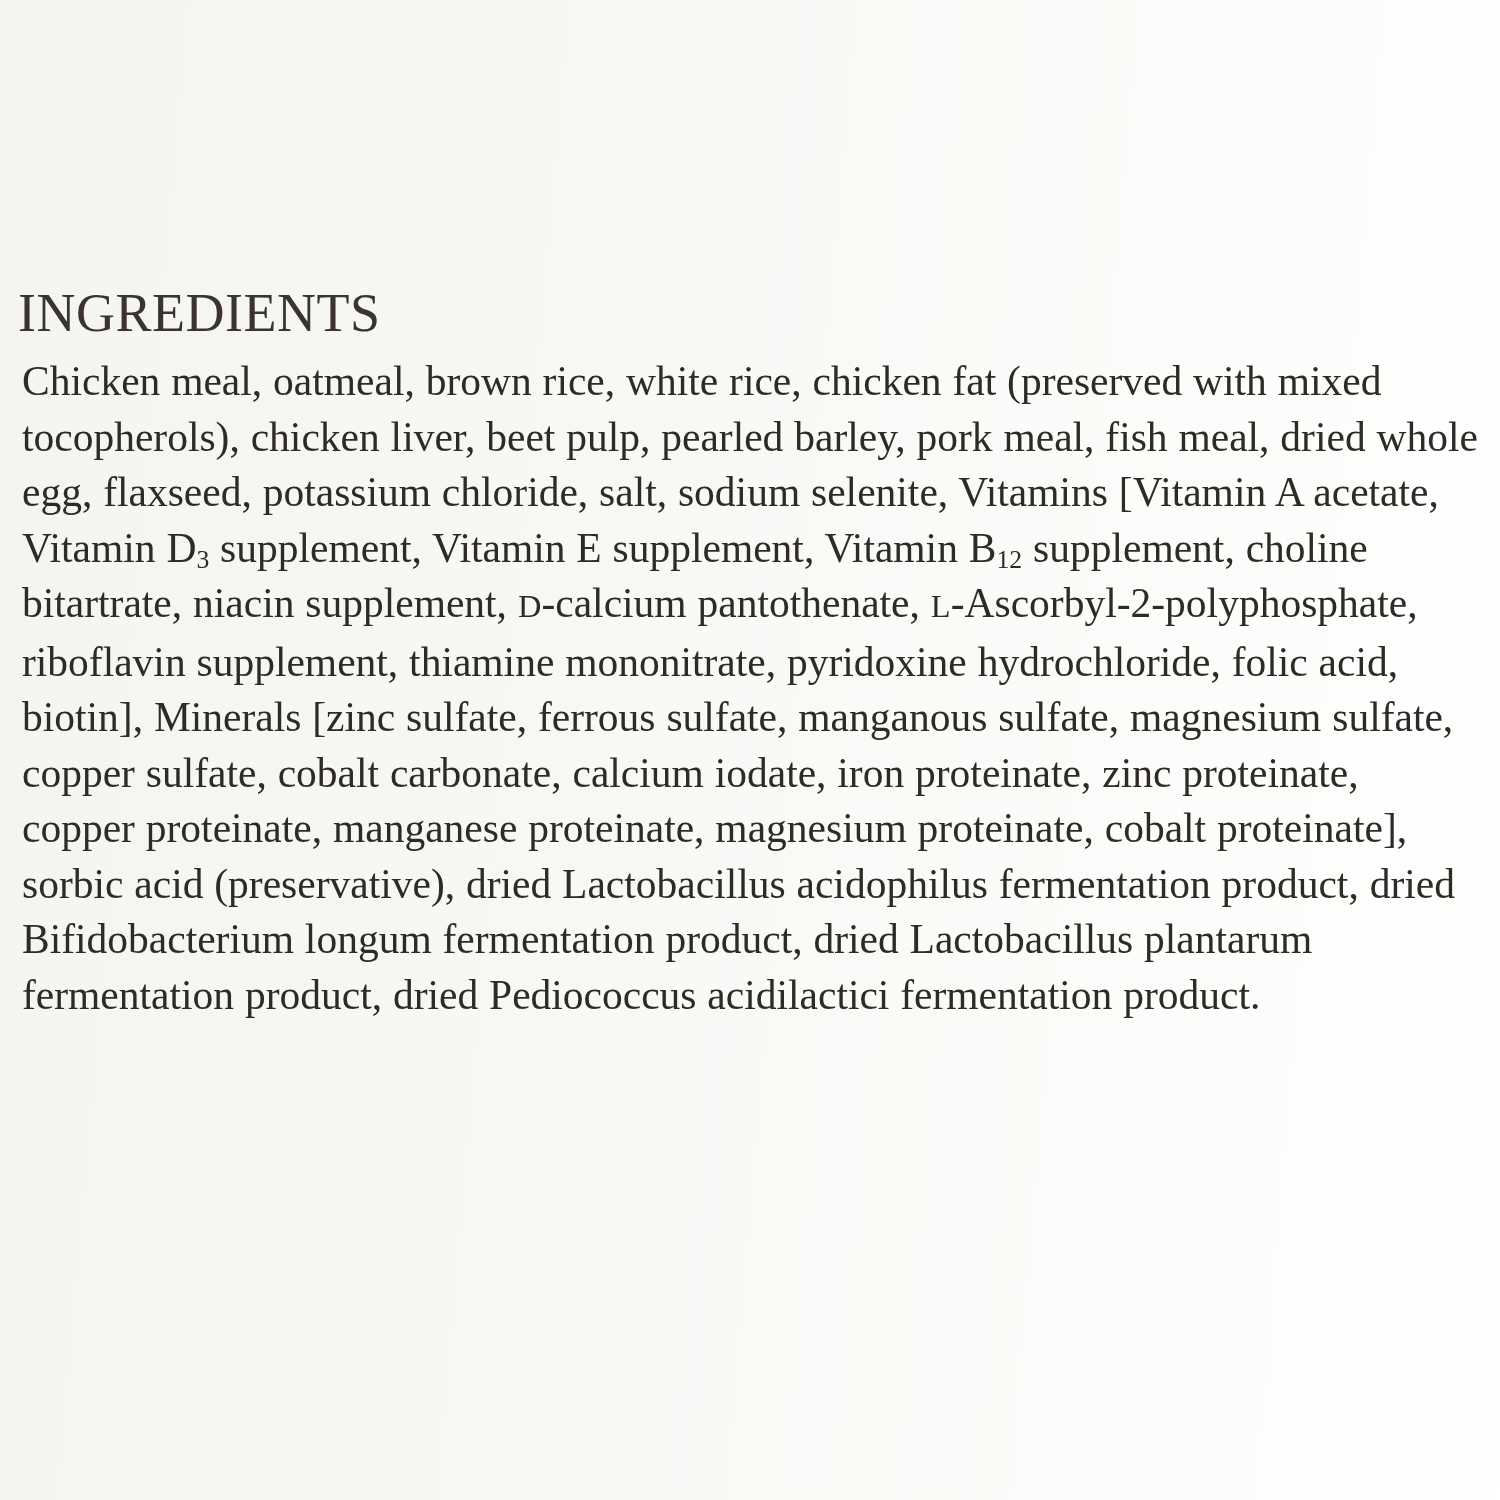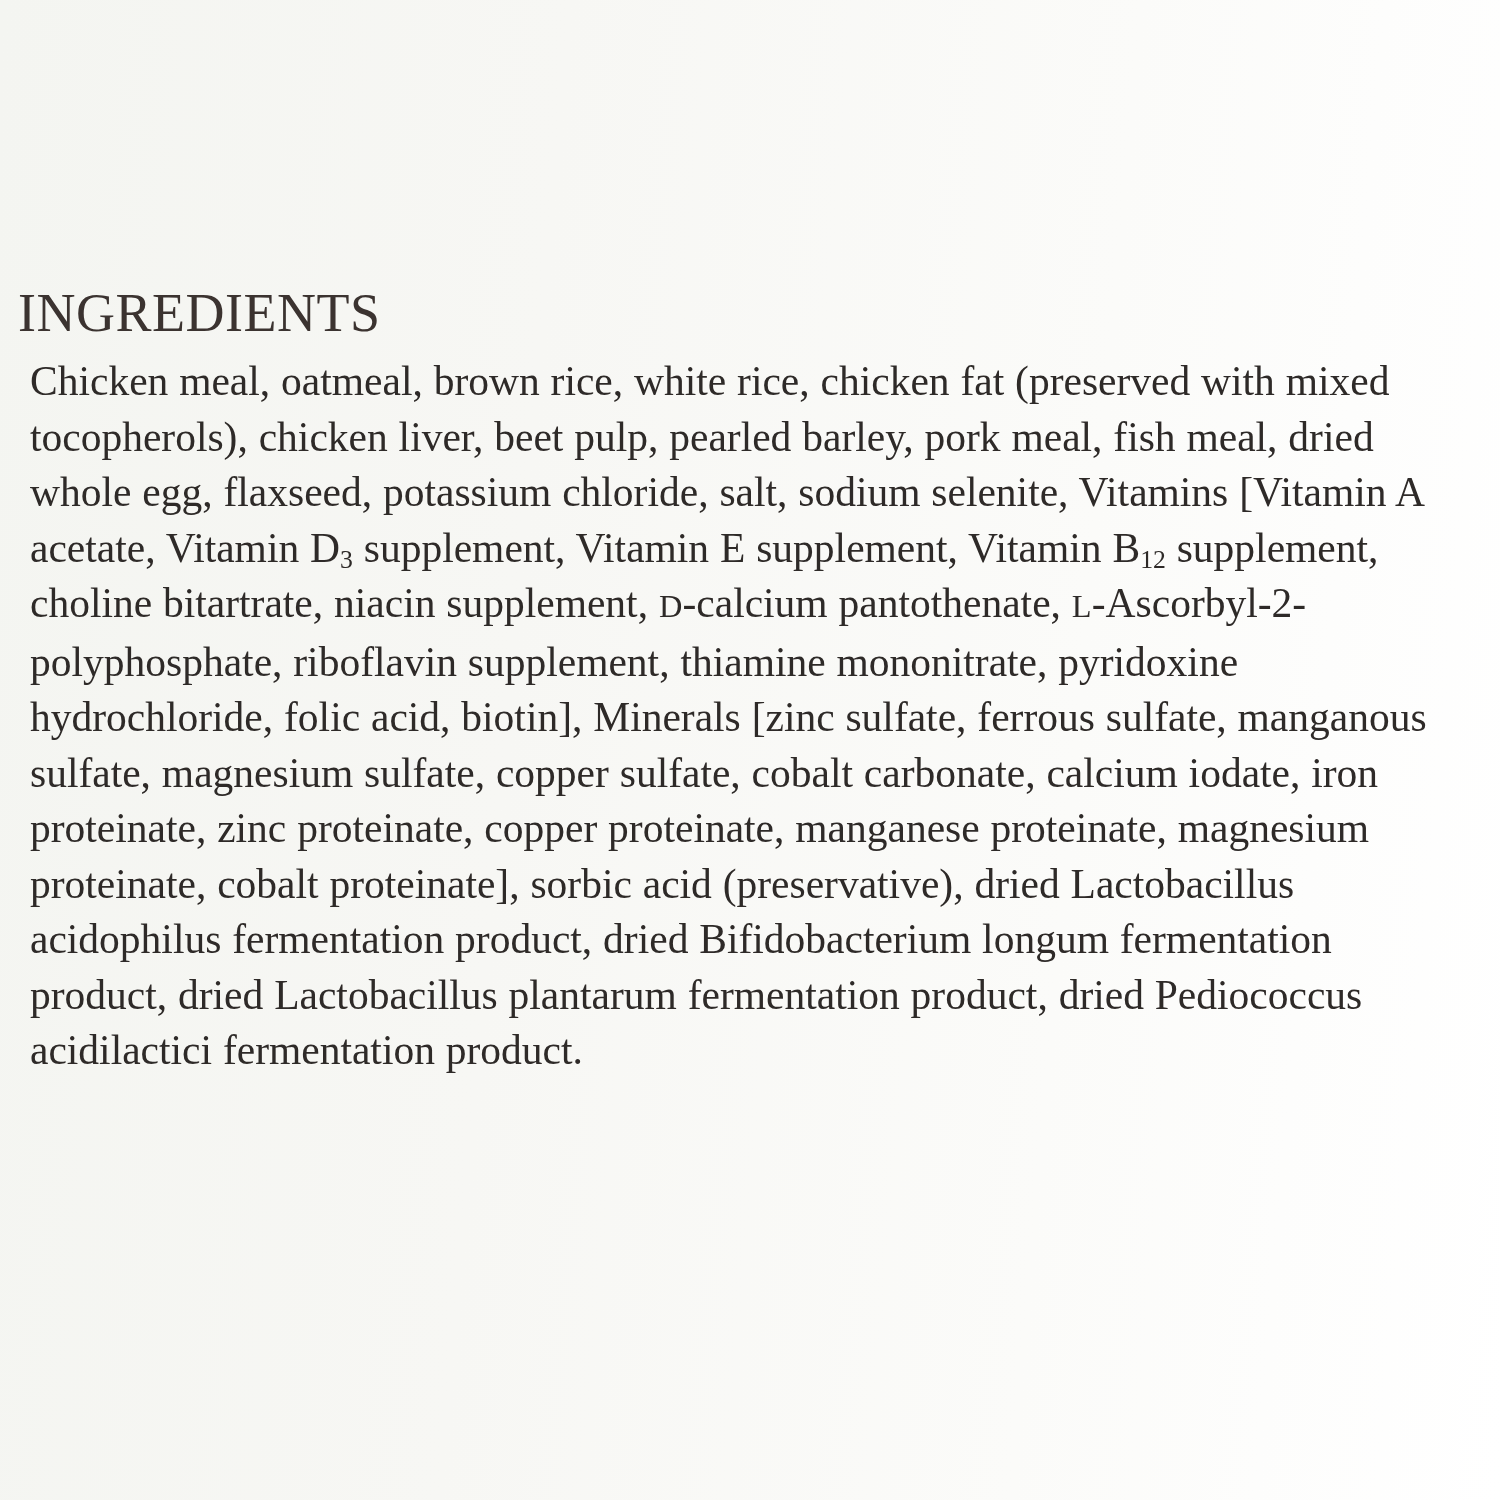--- a/index.html
+++ b/index.html
@@ -33,21 +33,21 @@
     letter-spacing: 0.5px;
     color: #3b3330;
     font-weight: 400;
     margin: 0 0 14px 0;
   }
   .body-text {
     font-size: 41.5px;
     line-height: 55.5px;
     color: #2e2a28;
     text-align: left;
-    margin: 12px;
+    margin: 4px;
     word-spacing: 0.5px;
   }
   .sc {
     font-size: 0.78em;
     letter-spacing: 0.2px;
   }
   sub {
     font-size: 0.62em;
     line-height: 0;
     vertical-align: -0.22em;

